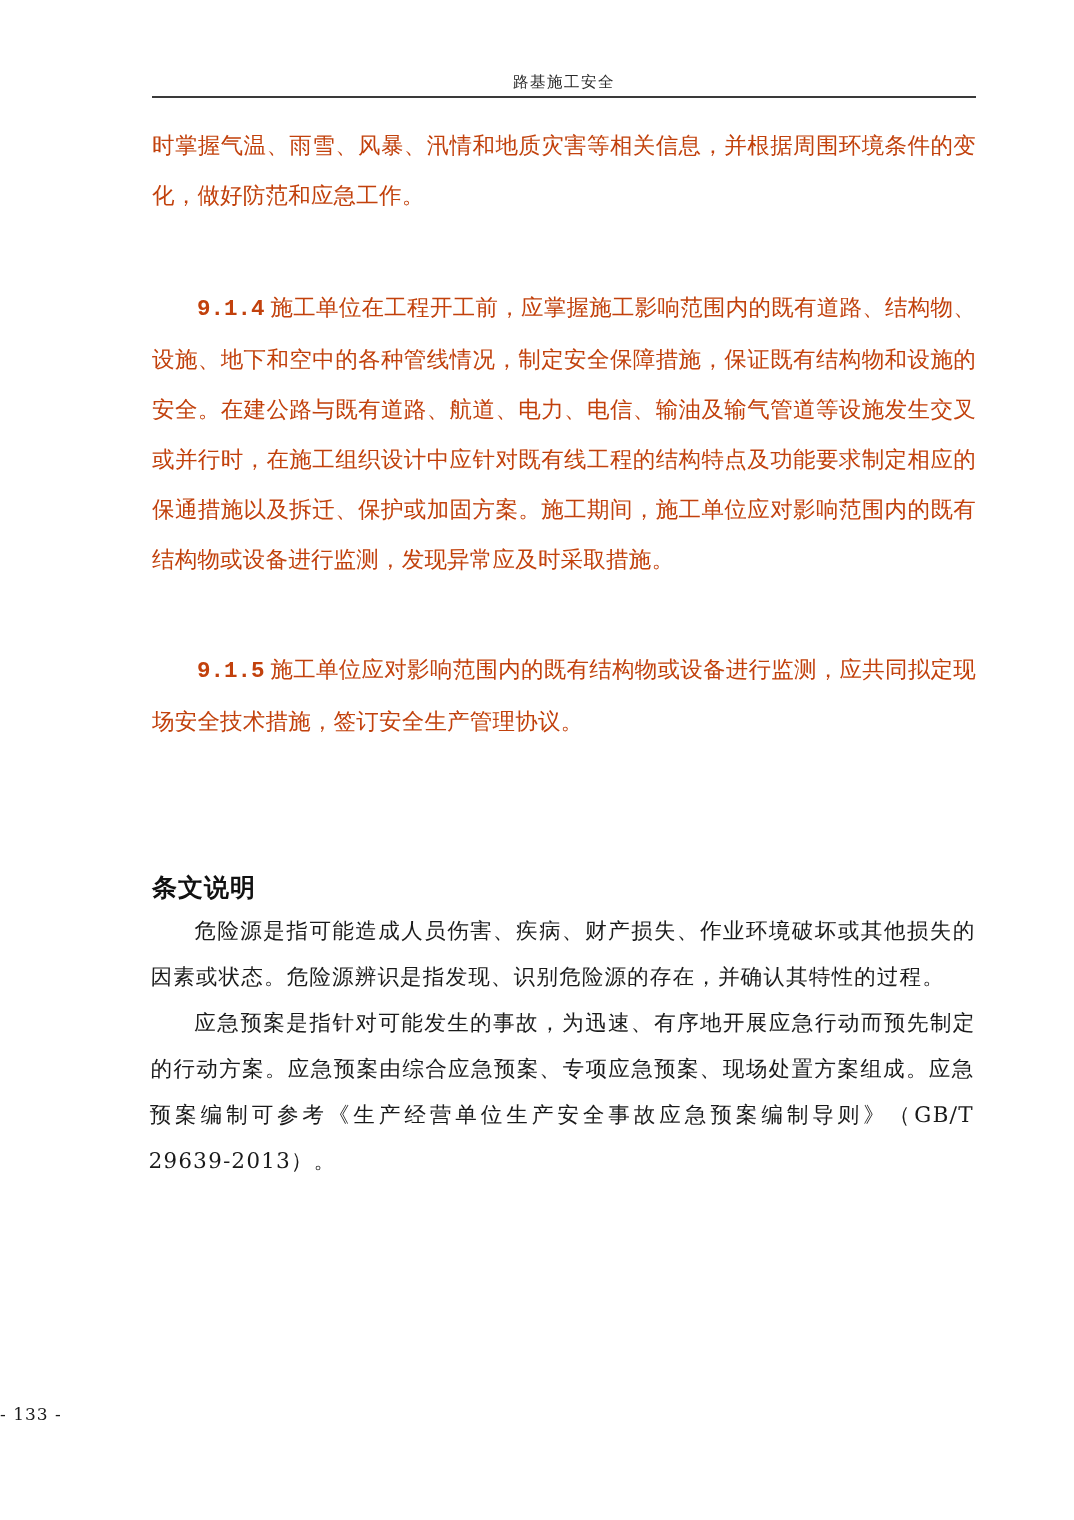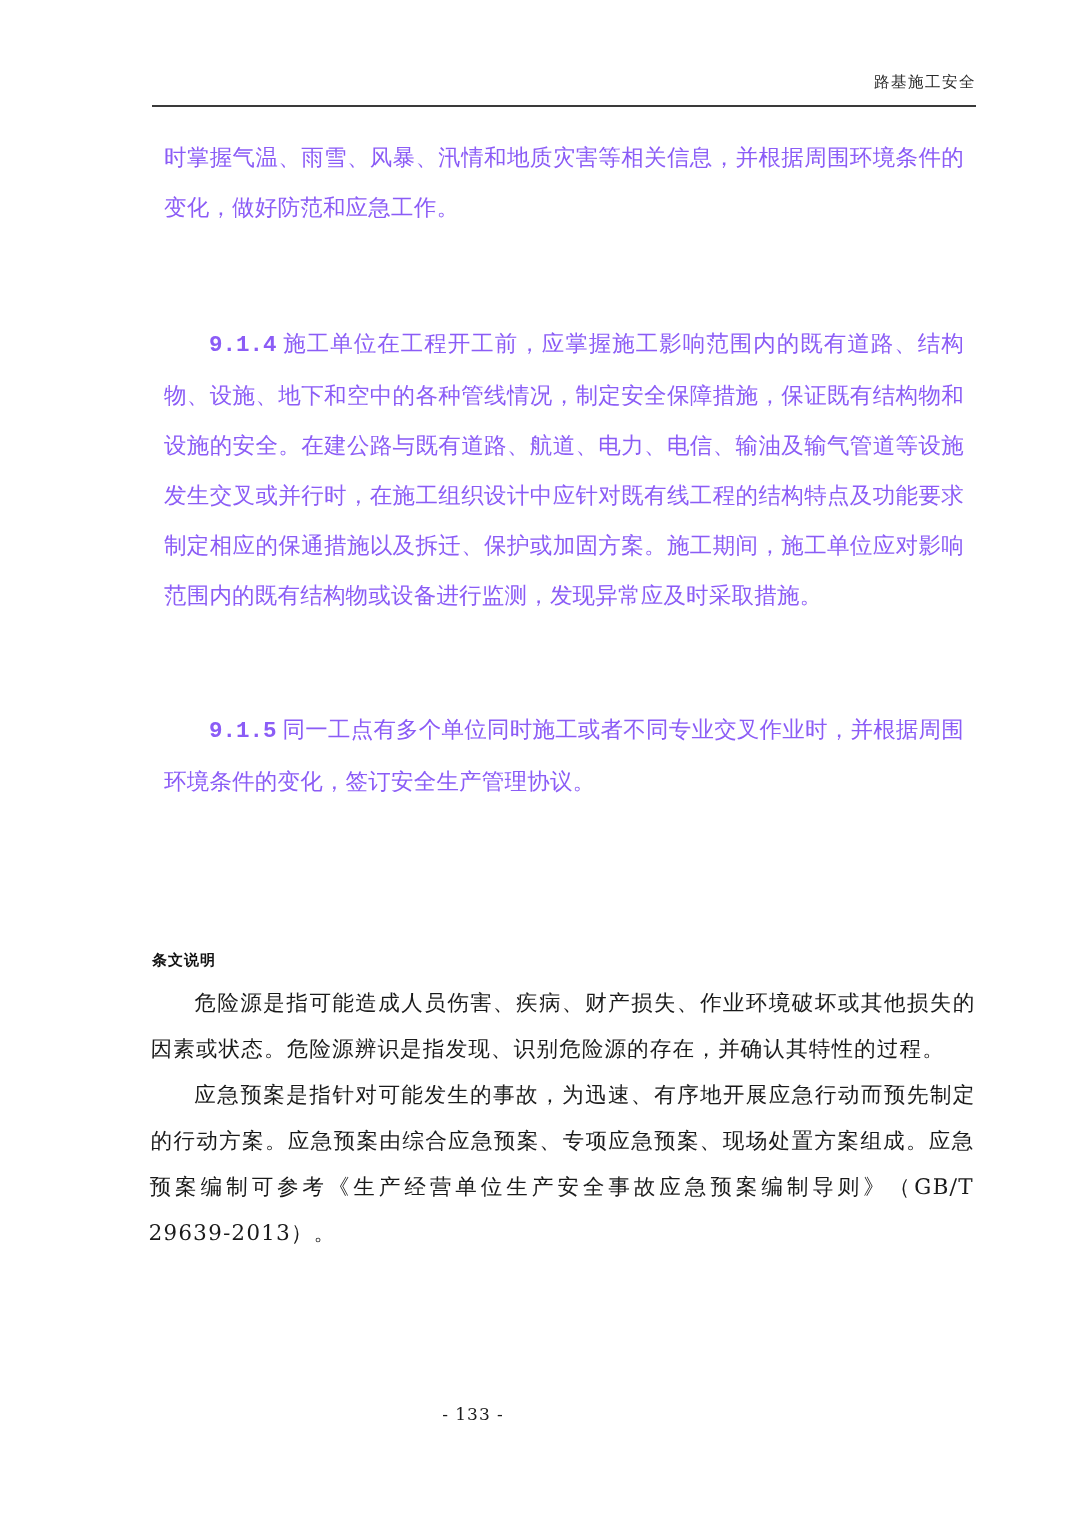--- a/index.html
+++ b/index.html
@@ -21,52 +21,52 @@
 
   
   .header {
     position: absolute;
     left: 152px;
     top: 72px;
     width: 824px;
   }
   .header-title {
     display: block;
-    text-align: right;
+    text-align: center;
     font-family: "DejaVu Sans", "Liberation Sans", sans-serif;
     font-size: 15.5px;
     letter-spacing: 1.5px;
     color: #2a2a2a;
     line-height: 1.4;
-    padding-bottom: 11px;
+    padding-bottom: 2px;
   }
   .header-rule {
     border: 0;
     border-top: 2px solid #3a3a3a;
     margin: 0;
     height: 0;
   }
 
   
   .body {
     position: absolute;
     left: 152px;
     top: 120px;
     width: 824px;
   }
 
   
   p.cn {
-    margin: 12px;
+    margin: 0;
     font-family: "DejaVu Serif", "Liberation Serif", serif;
     font-size: 22.5px;
     line-height: 50px;
     text-align: justify;
     text-justify: inter-character;
-    color: #8b5cf6;
+    color: #c2410c;
     letter-spacing: 0.2px;
   }
   p.cn.indent { text-indent: 2em; }
 
   .clause-no {
     font-weight: bold;
     font-family: Liberation Mono, monospace;
     letter-spacing: 0px;
     padding-right: 6px;
   }
@@ -75,21 +75,21 @@
   .gap-lead   { height: 62px; }
   .gap-mid    { height: 60px; }
   .gap-note   { height: 62px; }
   .gap-big    { height: 86px; }
 
   
   .note-heading {
     margin: 0;
     font-family: "DejaVu Sans", "Liberation Sans", sans-serif;
     font-weight: bold;
-    font-size: 15px;
+    font-size: 25px;
     letter-spacing: 1px;
     line-height: 40px;
     color: #111111;
   }
 
   
   p.note {
     margin: 0;
     font-family: "DejaVu Serif", "Liberation Serif", serif;
     font-size: 21.5px;
@@ -102,21 +102,21 @@
     transform-origin: left top;
   }
   p.note.indent { text-indent: 2em; }
 
   
   .footer {
     position: absolute;
     left: 0;
     top: 1404px;
     width: 946px;
-    text-align: center;
+    text-align: left;
   }
   .page-number {
     font-family: "DejaVu Serif", "Liberation Serif", serif;
     font-size: 17px;
     color: #1a1a1a;
     letter-spacing: 1px;
   }
 </style>
 </head>
 <body>
@@ -131,21 +131,21 @@
   <div class="body">
 
     <p class="cn">时掌握气温、雨雪、风暴、汛情和地质灾害等相关信息，并根据周围环境条件的变化，做好防范和应急工作。</p>
 
     <div class="gap-lead"></div>
 
     <p class="cn indent"><span class="clause-no">9.1.4</span><span>施工单位在工程开工前，应掌握施工影响范围内的既有道路、结构物、设施、地下和空中的各种管线情况，制定安全保障措施，保证既有结构物和设施的安全。在建公路与既有道路、航道、电力、电信、输油及输气管道等设施发生交叉或并行时，在施工组织设计中应针对既有线工程的结构特点及功能要求制定相应的保通措施以及拆迁、保护或加固方案。施工期间，施工单位应对影响范围内的既有结构物或设备进行监测，发现异常应及时采取措施。</span></p>
 
     <div class="gap-mid"></div>
 
-    <p class="cn indent"><span class="clause-no">9.1.5</span><span>同一工点有多个单位同时施工或者不同专业交叉作业时，并根据周围环境条件的变化，签订安全生产管理协议。</span></p>
+    <p class="cn indent"><span class="clause-no">9.1.5</span><span>施工单位应对影响范围内的既有结构物或设备进行监测，应共同拟定现场安全技术措施，签订安全生产管理协议。</span></p>
 
     <div class="gap-mid"></div>
 
 
     <div class="gap-note"></div>
 
     <p class="note-heading">条文说明</p>
     <p class="note indent">危险源是指可能造成人员伤害、疾病、财产损失、作业环境破坏或其他损失的因素或状态。危险源辨识是指发现、识别危险源的存在，并确认其特性的过程。</p>
     <p class="note indent">应急预案是指针对可能发生的事故，为迅速、有序地开展应急行动而预先制定的行动方案。应急预案由综合应急预案、专项应急预案、现场处置方案组成。应急预案编制可参考《生产经营单位生产安全事故应急预案编制导则》（GB/T 29639-2013）。</p>
 

